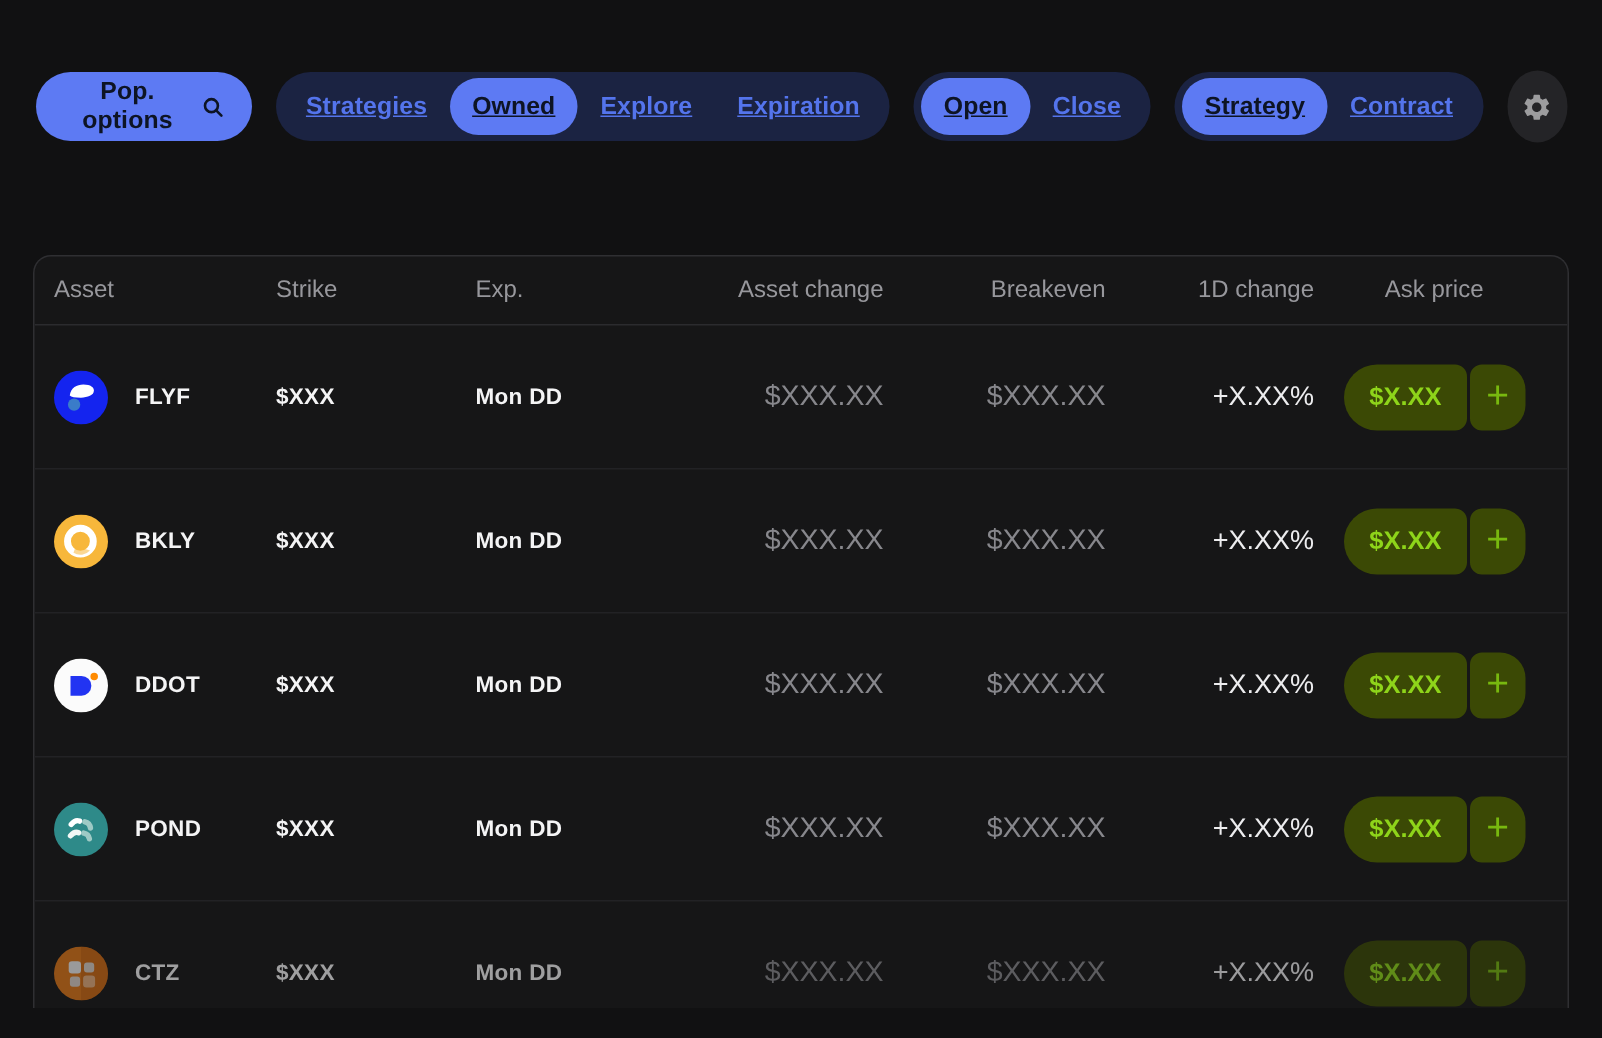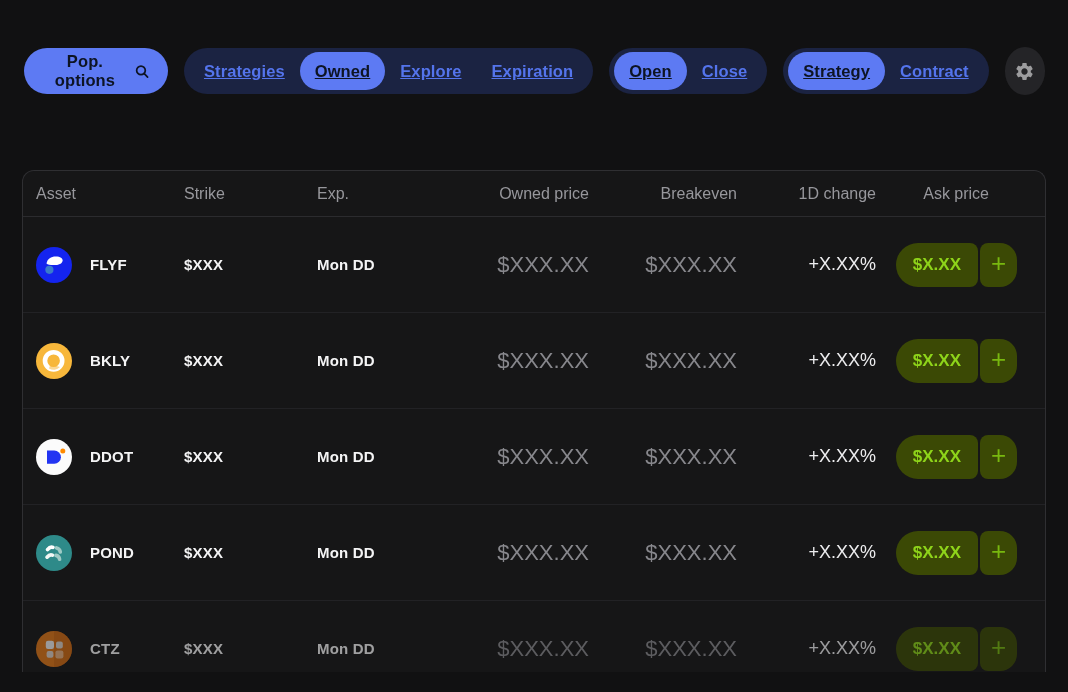--- a/index.html
+++ b/index.html
@@ -69,21 +69,21 @@
   .cell { white-space:nowrap; }
   .pad-l { padding-left:13px; }
   .right { text-align:right; }
   .thead .ask-h { padding-right:56px; }
 
   .asset-cell { display:flex; align-items:center; gap:18px; padding-left:13px; }
   .token { width:36px; height:36px; display:block; flex:0 0 auto; }
   .ticker, .bold {
     color:#f4f4f5; font-size:15px; font-weight:700; letter-spacing:.2px;
   }
-  .muted { color:#87878c; font-size:22px; font-weight:400; }
+  .muted { color:#87878c; font-size:19px; font-weight:400; }
   .change { color:#ededef; font-size:18px; font-weight:500; }
 
   .ask-cell { display:flex; justify-content:flex-end; align-items:center; padding-right:28px; }
   .ask-wrap { display:flex; gap:2px; }
   .ask-price {
     height:44px; padding:0 17px;
     display:flex; align-items:center;
     background:#3b4905; border:none;
     border-radius:22px 8px 8px 22px;
     color:#8ed41a; font-family:inherit; font-size:17px; font-weight:700;
@@ -133,21 +133,21 @@
       <path d="M19.14,12.94c0.04-0.3,0.06-0.61,0.06-0.94c0-0.32-0.02-0.64-0.07-0.94l2.03-1.58c0.18-0.14,0.23-0.41,0.12-0.61 l-1.92-3.32c-0.12-0.22-0.37-0.29-0.59-0.22l-2.39,0.96c-0.5-0.38-1.03-0.7-1.62-0.94L14.4,2.81c-0.04-0.24-0.24-0.41-0.48-0.41 h-3.84c-0.24,0-0.43,0.17-0.47,0.41L9.25,5.35C8.66,5.59,8.12,5.92,7.63,6.29L5.24,5.33c-0.22-0.08-0.47,0-0.59,0.22L2.74,8.87 C2.62,9.08,2.66,9.34,2.86,9.48l2.03,1.58C4.84,11.36,4.8,11.69,4.8,12s0.02,0.64,0.07,0.94l-2.03,1.58 c-0.18,0.14-0.23,0.41-0.12,0.61l1.92,3.32c0.12,0.22,0.37,0.29,0.59,0.22l2.39-0.96c0.5,0.38,1.03,0.7,1.62,0.94l0.36,2.54 c0.05,0.24,0.24,0.41,0.48,0.41h3.84c0.24,0,0.44-0.17,0.47-0.41l0.36-2.54c0.59-0.24,1.13-0.56,1.62-0.94l2.39,0.96 c0.22,0.08,0.47,0,0.59-0.22l1.92-3.32c0.12-0.22,0.07-0.47-0.12-0.61L19.14,12.94z M12,15.6c-1.98,0-3.6-1.62-3.6-3.6 s1.62-3.6,3.6-3.6s3.6,1.62,3.6,3.6S13.98,15.6,12,15.6z"></path>
     </svg>
   </button>
 </div>
 
 <div class="table">
   <div class="thead">
     <div class="cell pad-l">Asset</div>
     <div class="cell">Strike</div>
     <div class="cell">Exp.</div>
-    <div class="cell right">Owned price</div>
+    <div class="cell right">Asset change</div>
     <div class="cell right">Breakeven</div>
     <div class="cell right">1D change</div>
     <div class="cell right ask-h">Ask price</div>
   </div>
 
   <div class="row">
     <div class="cell asset-cell">
       <svg class="token" viewBox="0 0 36 36">
         <circle cx="18" cy="18" r="18" fill="#1424ef"></circle>
         <path d="M10.5 16.6 C11.2 11.6 15.2 9.4 19.6 9.4 C24.6 9.4 26.6 11.4 26.6 13.4 C26.6 16.6 22.4 18.1 17.9 18.1 C13.9 18.1 11.5 17.6 10.5 16.6 Z" fill="#ffffff"></path>

